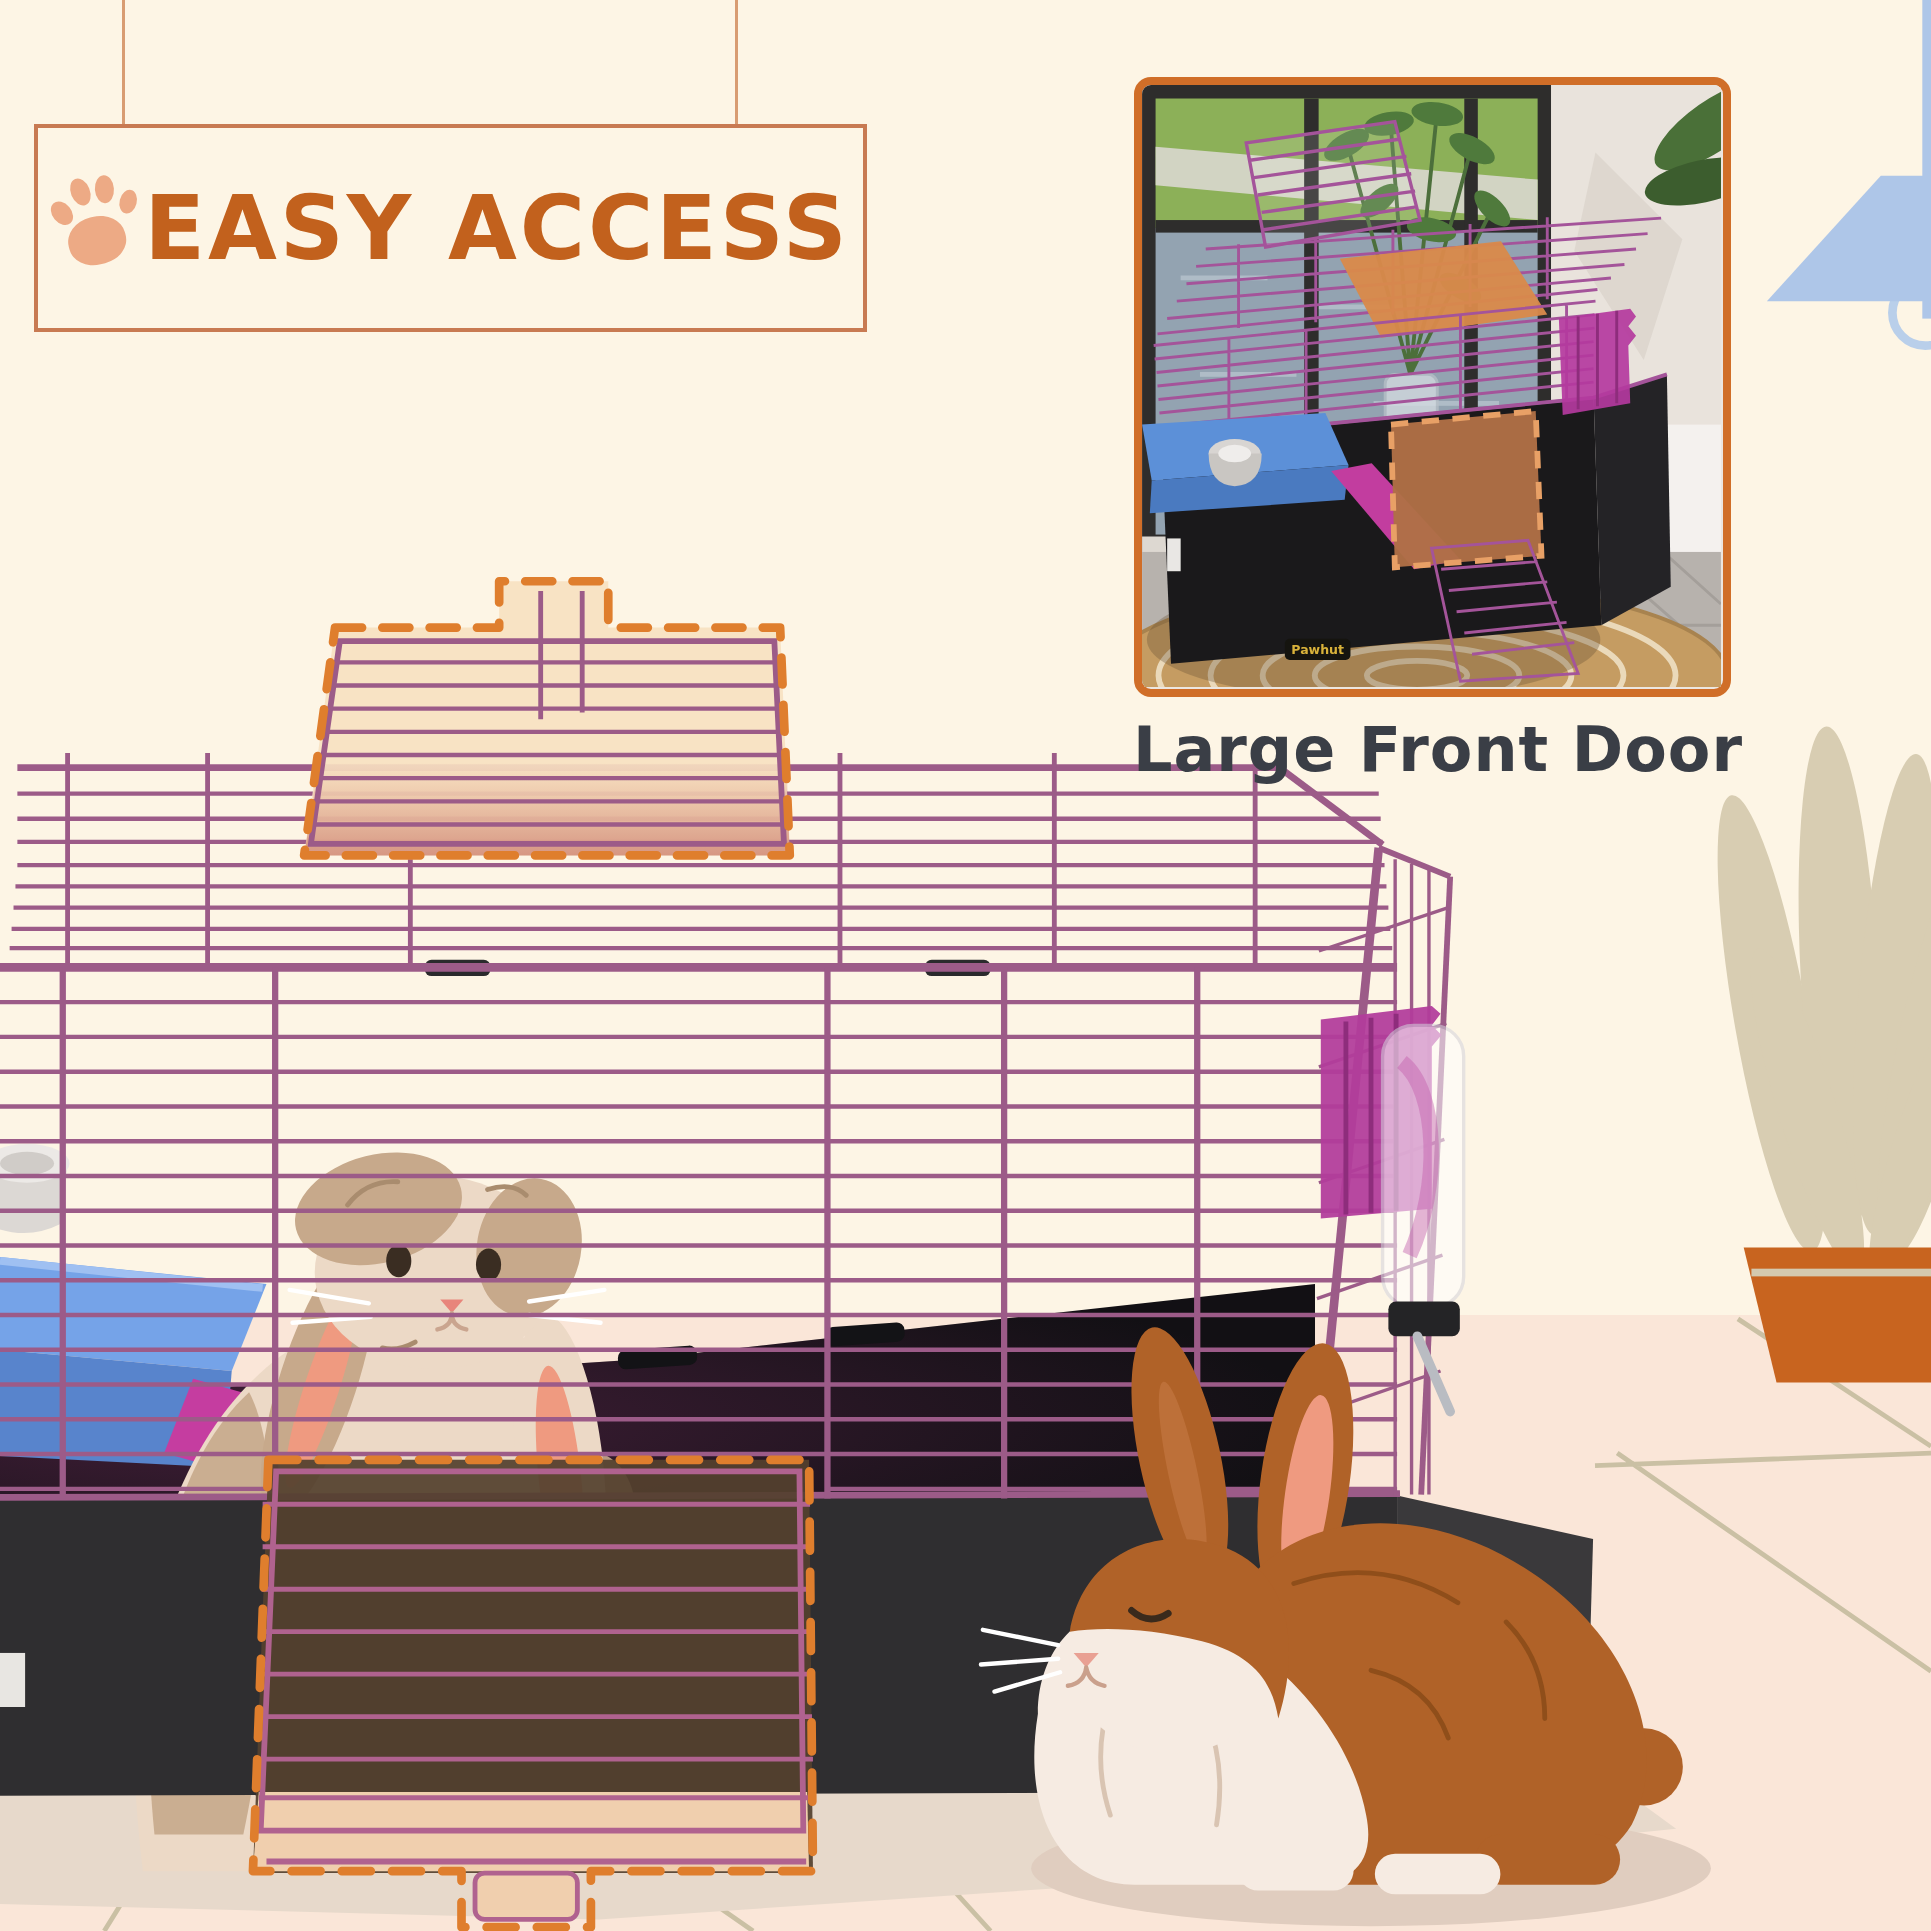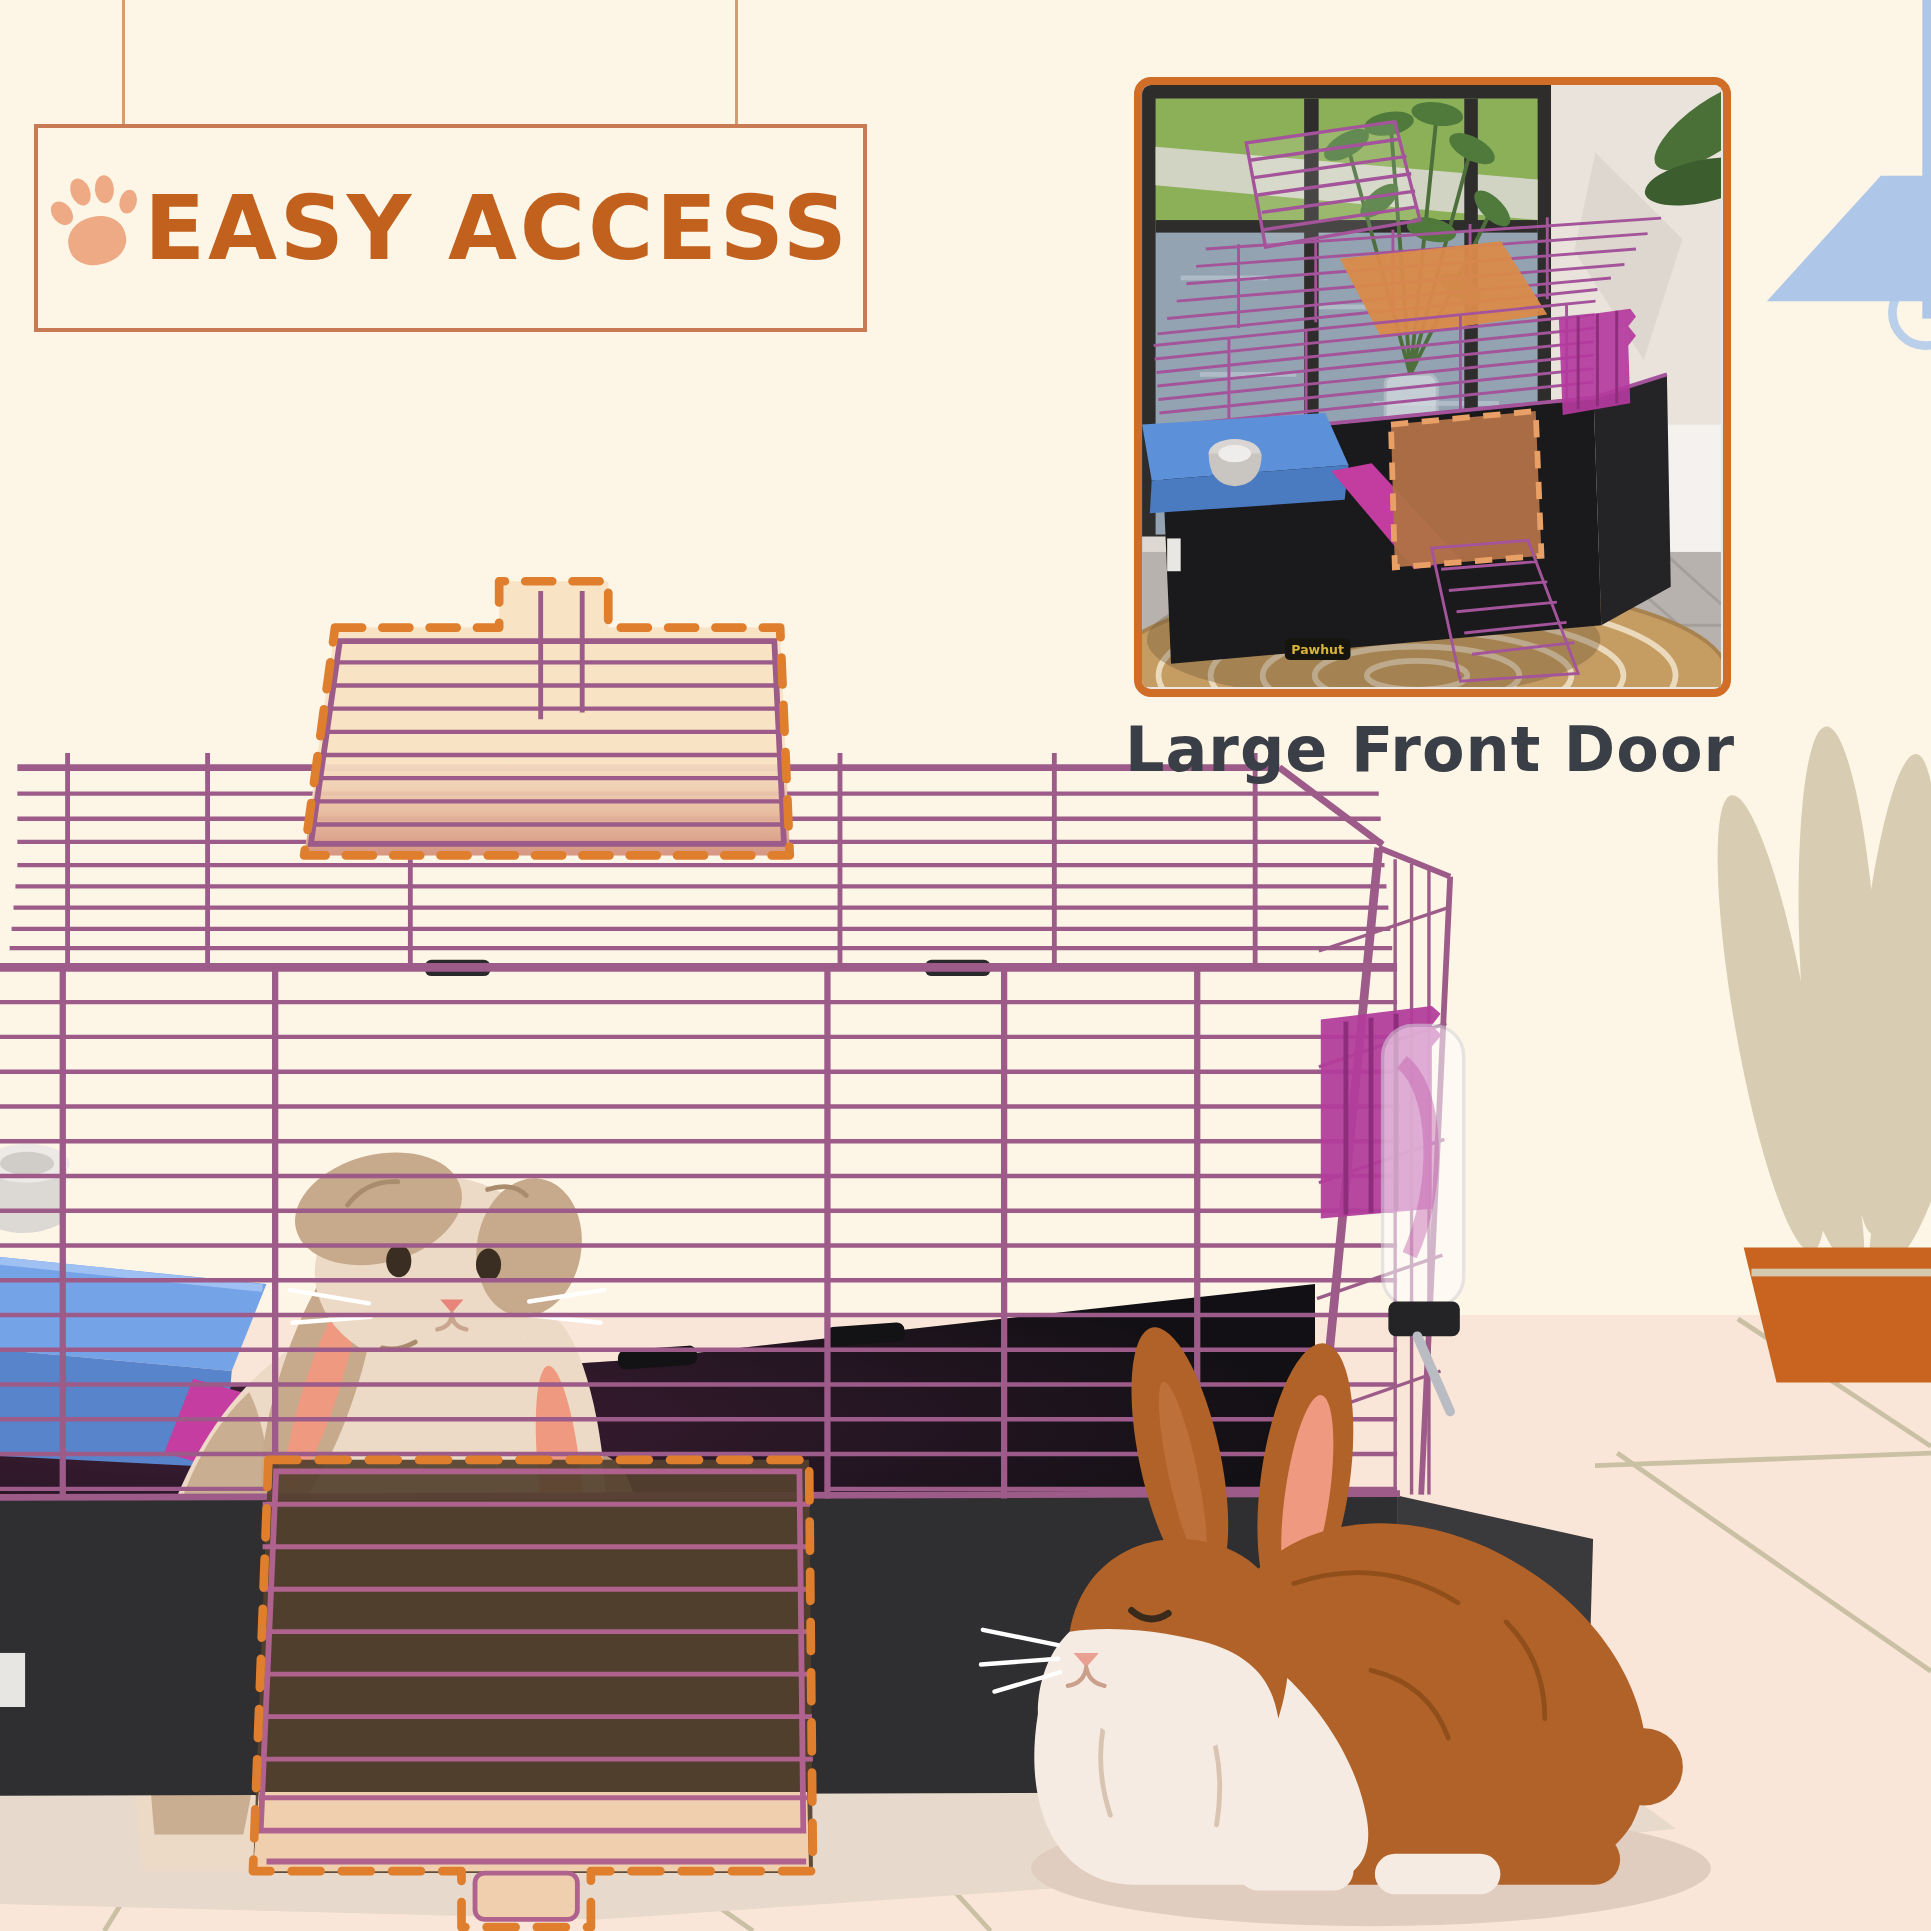--- a/index.html
+++ b/index.html
@@ -44,21 +44,21 @@
     margin:0 0 0 5.8px;font-size:89px;font-weight:bold;letter-spacing:2.9px;
     color:var(--accent-orange);white-space:nowrap;
   }
   
   .photo-card{
     position:absolute;left:1134px;top:77px;width:597px;height:620px;
     border:8.7px solid var(--photo-border);border-radius:17px;overflow:hidden;
     background:#ece6e0;
   }
   .caption{
-    position:absolute;left:1125px;top:713px;width:618px;text-align:left;
+    position:absolute;left:1125px;top:713px;width:618px;text-align:right;
     font-size:62px;font-weight:bold;color:var(--caption-text);letter-spacing:1px;
   }
   .w{stroke:var(--cage-wire);fill:none;}
   .fw{stroke:var(--flap-wire);fill:none;}
   .dash{stroke:var(--dash-orange);fill:none;stroke-linecap:round;stroke-linejoin:round;}
   .pw{stroke:#a4549a;fill:none;}
 </style>
 </head>
 <body>
 

